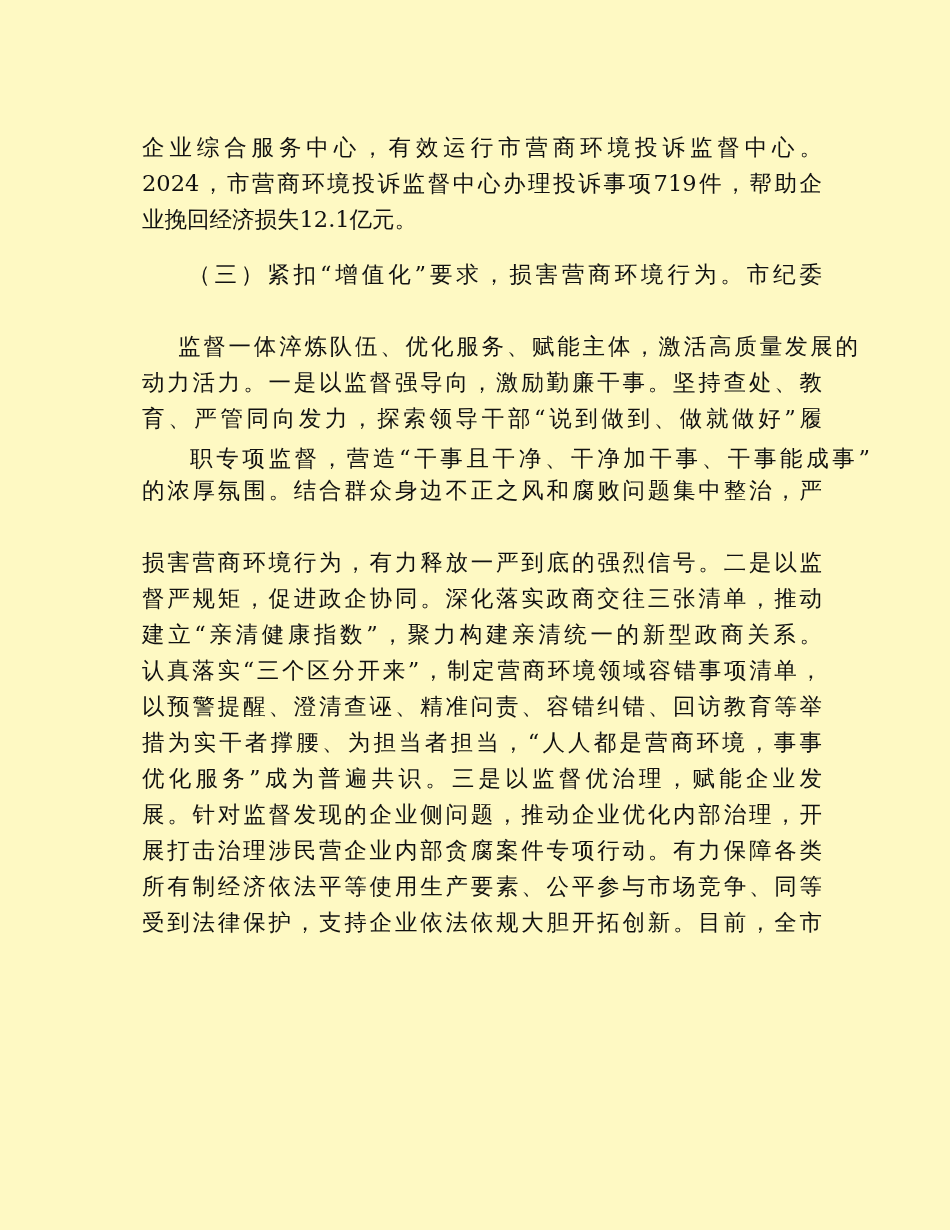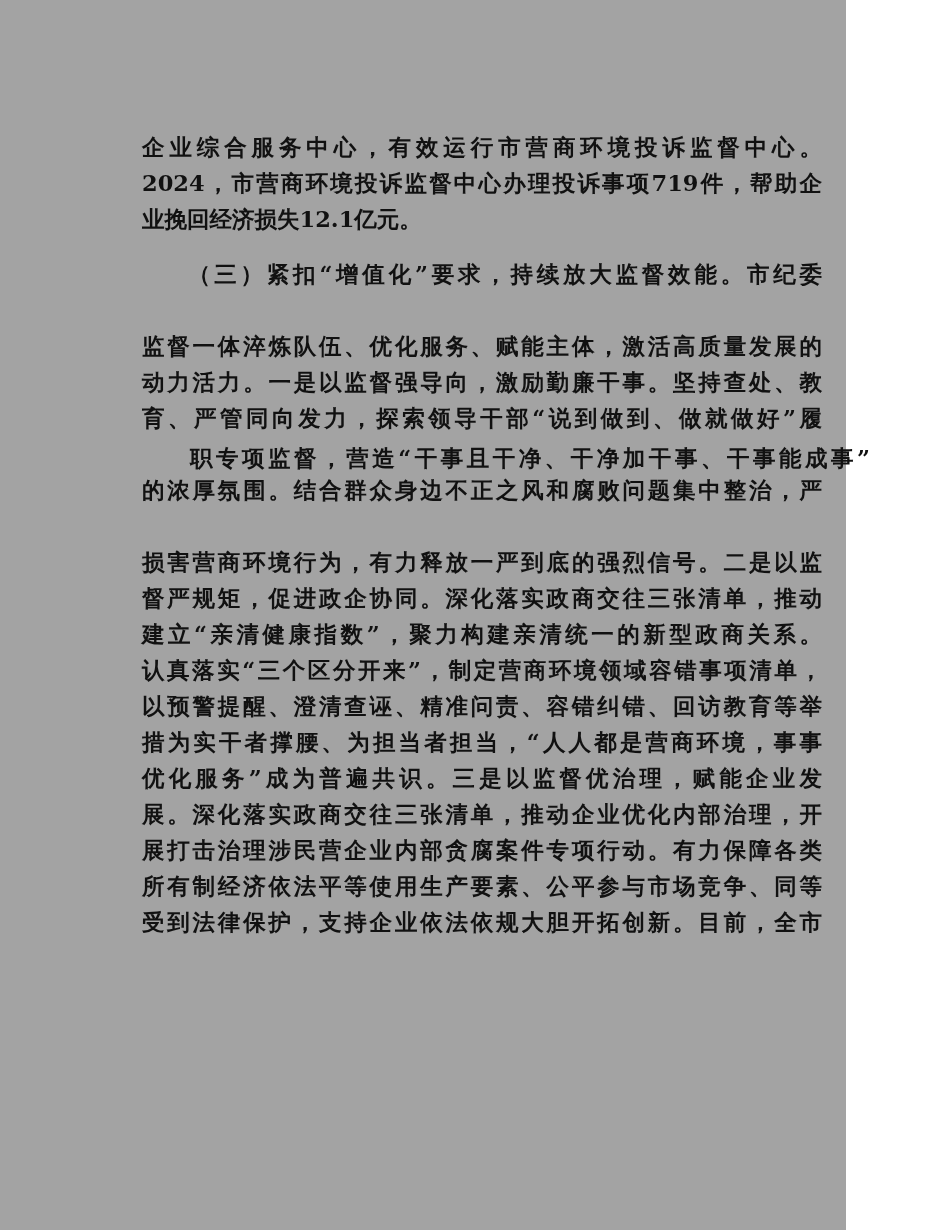--- a/index.html
+++ b/index.html
@@ -10,24 +10,23 @@
     body {
       width: 950px;
       height: 1230px;
       position: relative;
       overflow: hidden;
     }
     .page {
       position: absolute;
       left: 0;
       top: 0;
-      width: 846px;
+      width: 950px;
       height: 1230px;
-      background: #a3a3a3;
-      font-weight: bold;
+      background: #fef9c3;
     }
     .line {
       position: absolute;
       left: 142px;
       width: 680px;
       height: 36px;
       line-height: 36px;
       font-family: "DejaVu Serif", "Liberation Serif", serif;
       font-size: 22.5px;
       color: #111111;
@@ -45,30 +44,30 @@
     }
   </style>
 </head>
 <body>
 
 <div class="page">
   <div class="line" style="top:129px;">企业综合服务中心，有效运行市营商环境投诉监督中心。</div>
   <div class="line" style="top:165px;">2024，市营商环境投诉监督中心办理投诉事项719件，帮助企</div>
   <div class="line last" style="top:201px;">业挽回经济损失12.1亿元。</div>
 
-  <div class="line indent" style="top:256px;">（三）紧扣“增值化”要求，持续放大监督效能。市纪委</div>
-  <div class="line" style="top:328px;">监督一体淬炼队伍、优化服务、赋能主体，激活高质量发展的</div>
+  <div class="line indent" style="top:256px;">（三）紧扣“增值化”要求，损害营商环境行为。市纪委</div>
+  <div class="line" style="top:328px;margin-left:36px;">监督一体淬炼队伍、优化服务、赋能主体，激活高质量发展的</div>
   <div class="line" style="top:364px;">动力活力。一是以监督强导向，激励勤廉干事。坚持查处、教</div>
   <div class="line" style="top:400px;">育、严管同向发力，探索领导干部“说到做到、做就做好”履</div>
   <div class="line" style="top:440px;margin-left:48px;">职专项监督，营造“干事且干净、干净加干事、干事能成事”</div>
   <div class="line" style="top:472px;">的浓厚氛围。结合群众身边不正之风和腐败问题集中整治，严</div>
   <div class="line" style="top:544px;">损害营商环境行为，有力释放一严到底的强烈信号。二是以监</div>
   <div class="line" style="top:580px;">督严规矩，促进政企协同。深化落实政商交往三张清单，推动</div>
   <div class="line" style="top:616px;">建立“亲清健康指数”，聚力构建亲清统一的新型政商关系。</div>
   <div class="line" style="top:652px;">认真落实“三个区分开来”，制定营商环境领域容错事项清单，</div>
   <div class="line" style="top:688px;">以预警提醒、澄清查诬、精准问责、容错纠错、回访教育等举</div>
   <div class="line" style="top:724px;">措为实干者撑腰、为担当者担当，“人人都是营商环境，事事</div>
   <div class="line" style="top:760px;">优化服务”成为普遍共识。三是以监督优治理，赋能企业发</div>
-  <div class="line" style="top:796px;">展。深化落实政商交往三张清单，推动企业优化内部治理，开</div>
+  <div class="line" style="top:796px;">展。针对监督发现的企业侧问题，推动企业优化内部治理，开</div>
   <div class="line" style="top:832px;">展打击治理涉民营企业内部贪腐案件专项行动。有力保障各类</div>
   <div class="line" style="top:868px;">所有制经济依法平等使用生产要素、公平参与市场竞争、同等</div>
   <div class="line" style="top:904px;">受到法律保护，支持企业依法依规大胆开拓创新。目前，全市</div>
 </div>
 
 </body></html>

